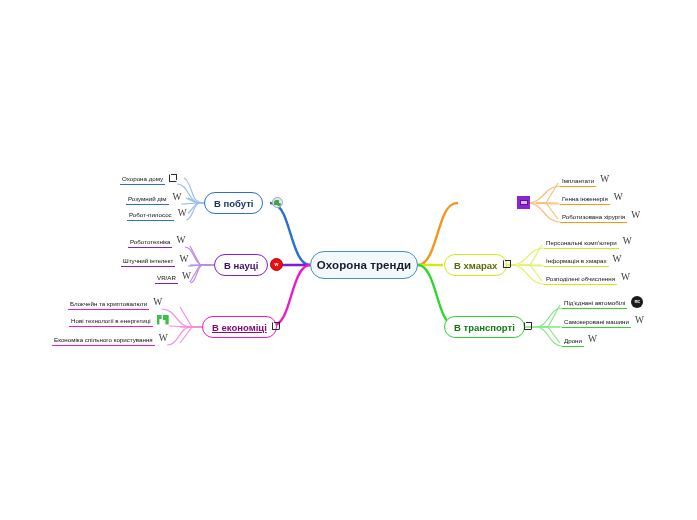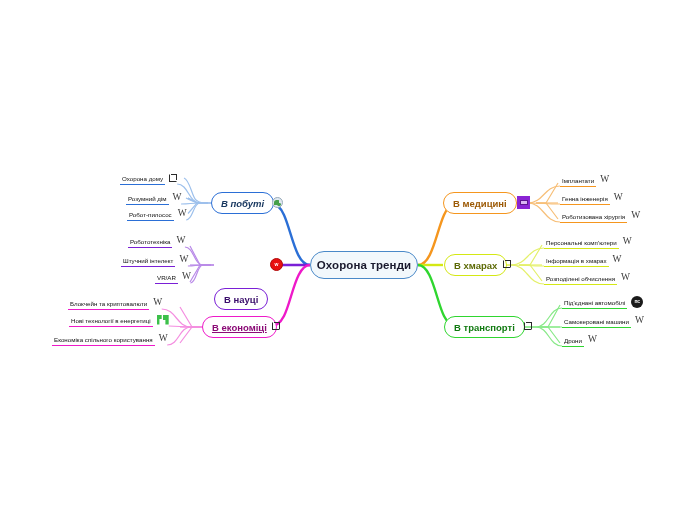--- a/index.html
+++ b/index.html
@@ -256,21 +256,21 @@
       <path d="M500.234375,265 L511.234375,265 C527.6171875,265 527.6171875,284 544,284" fill="none" stroke="#e4f06a" stroke-width="1.2"></path>
       <path d="M524.78125,327 L535.78125,327 C548.890625,327 548.890625,308 562,308" fill="none" stroke="#88e988" stroke-width="1.2"></path>
       <path d="M524.78125,327 L535.78125,327 C548.890625,327 548.890625,327 562,327" fill="none" stroke="#88e988" stroke-width="1.2"></path>
       <path d="M524.78125,327 L535.78125,327 C548.890625,327 548.890625,346 562,346" fill="none" stroke="#88e988" stroke-width="1.2"></path>
     </svg>
 
   <div class="central">
     <span>Охорона тренди</span>
   </div>
 
-  <div class="branch" style="left:211px; top:192px; border-color:#2b6fd6; color:#17365e;font-style:italic;">
+  <div class="branch" style="left:204px; top:192px; border-color:#2b6fd6; color:#17365e;">
     <span>В побуті</span>
   </div>
   <div class="nodeicon" style="left:272px; top:197px;">
     <span class="ico-globe"></span>
   </div>
 
   <div class="leaf leftside" style="left:120px; top:170px;">
     <span class="ltext" style="border-bottom-color:#2b6fd6;">Охорона дому</span>
     <span class="badge">
         <span class="ico-extlink"></span>
@@ -278,21 +278,21 @@
   </div>
   <div class="leaf leftside" style="left:126px; top:190px;">
     <span class="ltext" style="border-bottom-color:#2b6fd6;">Розумний дім</span>
     <span class="badge ico-w">W</span>
   </div>
   <div class="leaf leftside" style="left:127px; top:206px;">
     <span class="ltext" style="border-bottom-color:#2b6fd6;">Робот-пилосос</span>
     <span class="badge ico-w">W</span>
   </div>
 
-  <div class="branch" style="left:214px; top:254px; border-color:#7a1fd6; color:#3a0d6b;margin-top:34px;">
+  <div class="branch" style="left:214px; top:254px; border-color:#7a1fd6; color:#3a0d6b;">
     <span>В науці</span>
   </div>
   <div class="nodeicon" style="left:270px; top:258px;">
     <span class="ico-redcircle">w</span>
   </div>
 
   <div class="leaf leftside" style="left:128px; top:233px;">
     <span class="ltext" style="border-bottom-color:#7a1fd6;">Робототехніка</span>
     <span class="badge ico-w">W</span>
   </div>
@@ -320,23 +320,20 @@
     <span class="ltext" style="border-bottom-color:#ee19c9;">Нові технології в енергетиці</span>
     <span class="badge">
         <span class="ico-greensq"></span>
       </span>
   </div>
   <div class="leaf leftside" style="left:52px; top:331px;">
     <span class="ltext" style="border-bottom-color:#ee19c9;">Економіка спільного користування</span>
     <span class="badge ico-w">W</span>
   </div>
 
-  <div class="branch" style="left:443px; top:192px; border-color:#f5961e; color:#9c5a06;">
-    <span>В медицині</span>
-  </div>
   <div class="nodeicon" style="left:517px; top:196px;">
     <span class="ico-chip">
         <span></span>
       </span>
   </div>
 
   <div class="leaf rightside" style="left:560px; top:172px;">
     <span class="ltext" style="border-bottom-color:#f5961e;">Імплантати</span>
     <span class="badge ico-w">W</span>
   </div>

